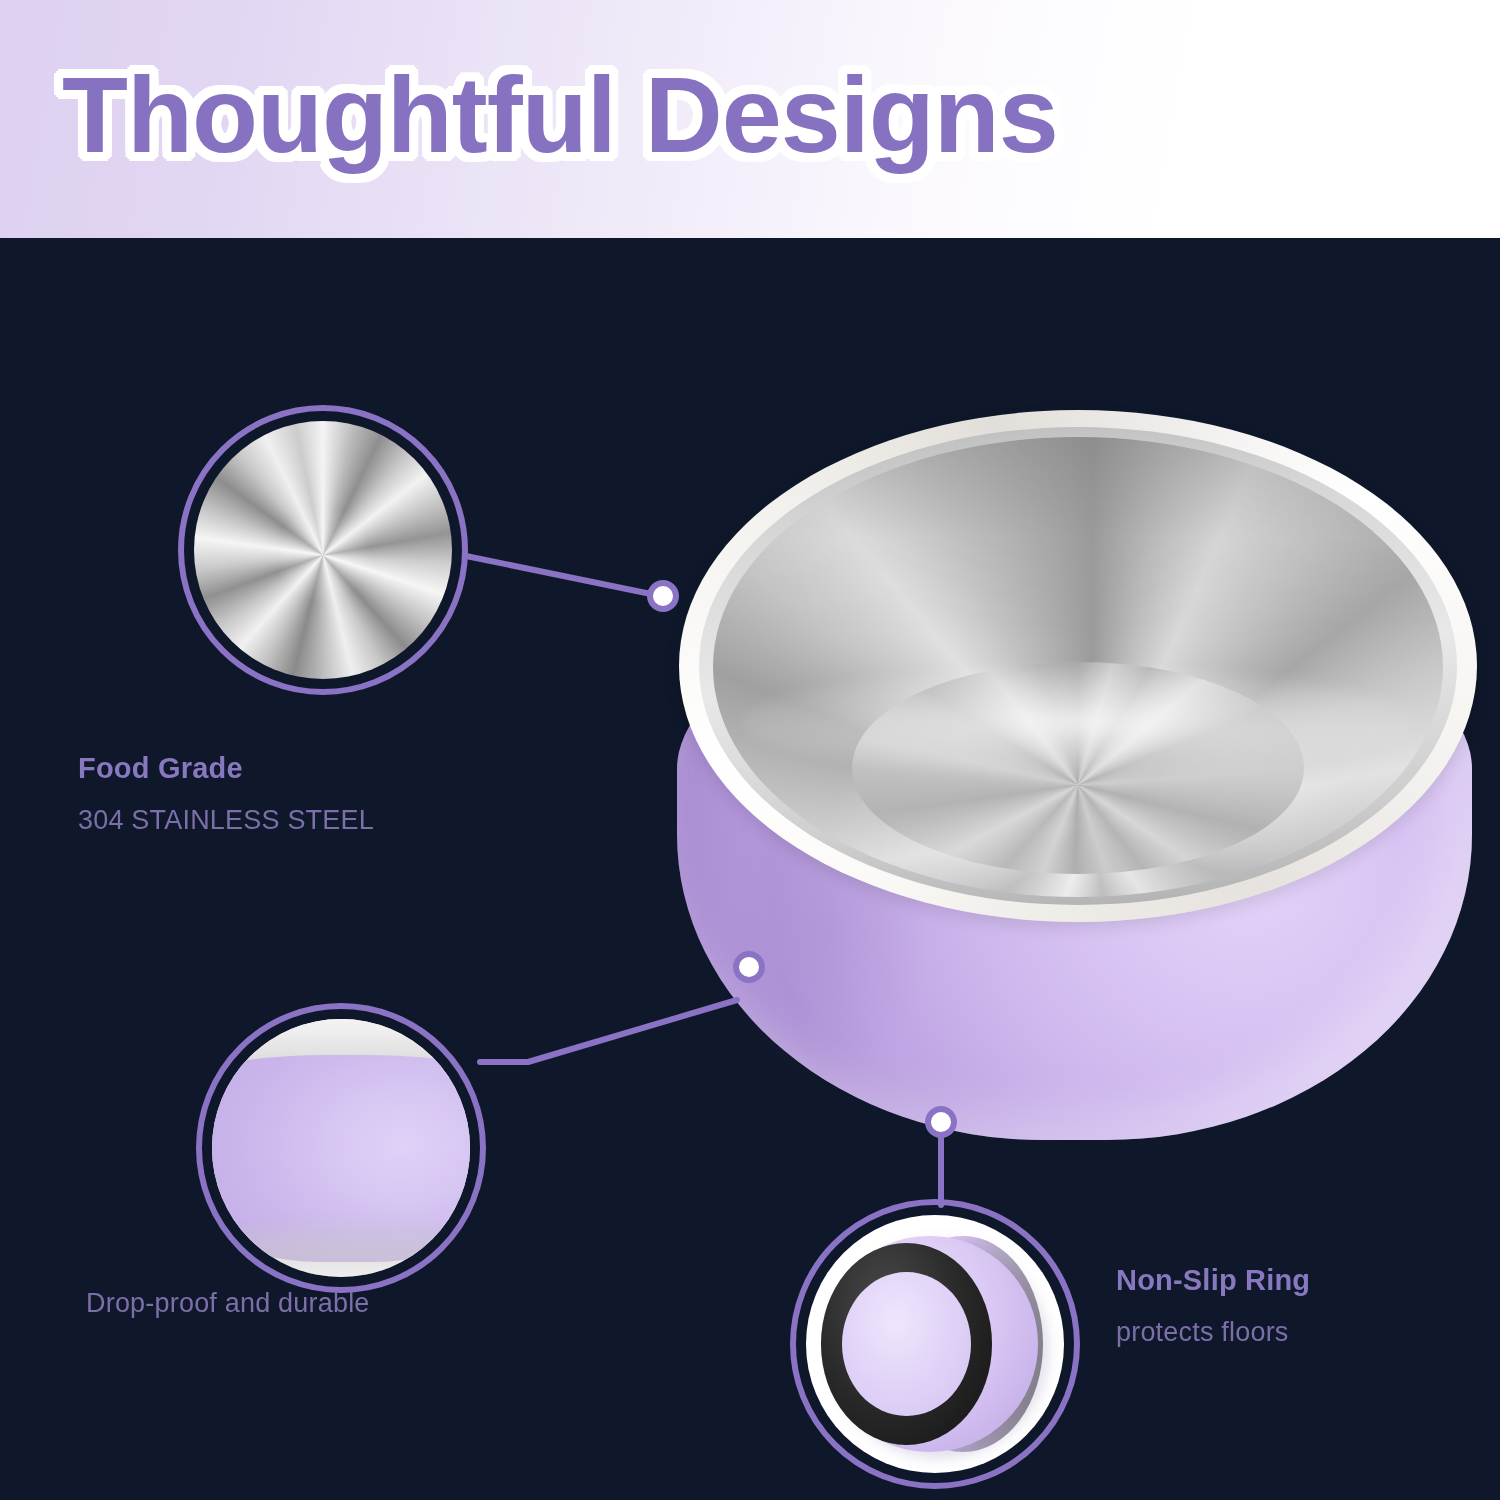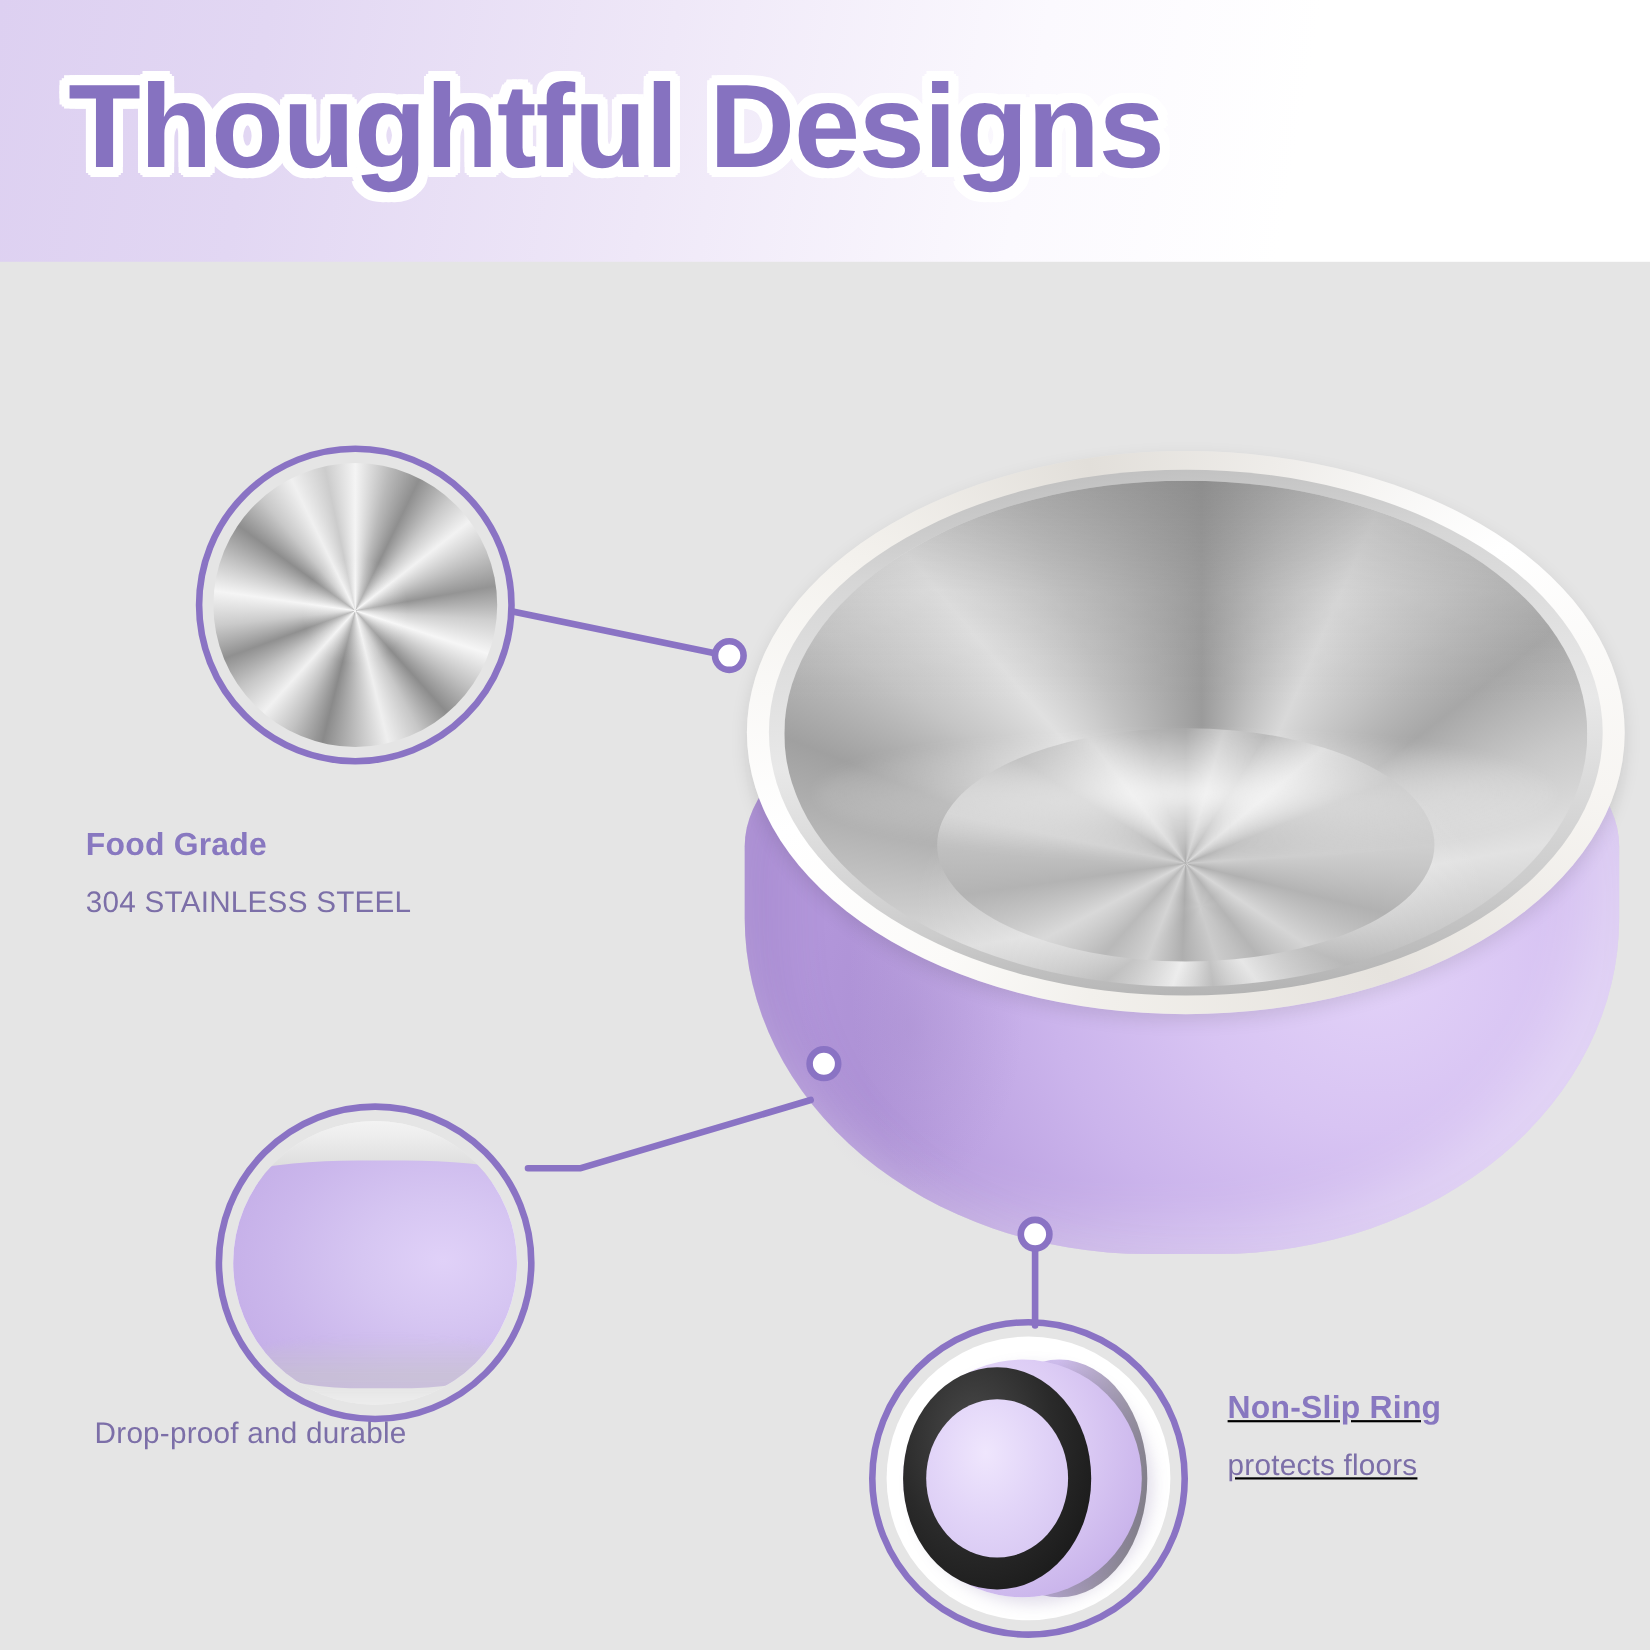--- a/index.html
+++ b/index.html
@@ -3,21 +3,21 @@
 <meta charset="utf-8">
 <style>
   html,body{margin:0;padding:0;}
   body{
     width:1500px;height:1500px;
     background:#ffffff;
     font-family:"Liberation Sans", sans-serif;
     overflow:hidden;
     position:relative;
   }
-  #stage{position:absolute;left:0;top:0;width:1500px;height:1500px;overflow:hidden;background:#e5e5e5;}
+  #stage{position:absolute;left:0;top:0;width:1500px;height:1500px;overflow:hidden;background:#0f172a;}
 
   
   .banner{
     position:absolute;left:0;top:0;width:1500px;height:238px;
     background:linear-gradient(100deg,#ddd0f1 0%,#e2d7f3 16%,#efe8f8 40%,#fbf9fe 62%,#ffffff 78%,#ffffff 100%);
   }
   .banner-title{
     position:absolute;left:62px;top:52px;
     font-size:108px;
     font-weight:bold;
@@ -198,21 +198,21 @@
   .label-block{position:absolute;}
   .label-title{
     font-size:29px;font-weight:bold;color:#8878c0;letter-spacing:.2px;
     margin:0 0 16px 0;white-space:nowrap;
   }
   .label-desc{
     font-size:27px;color:#7c6fa8;letter-spacing:.2px;line-height:1.42;margin:0;
   }
   #label-food{left:78px;top:752px;}
   #label-shell{left:86px;top:1284px;}
-  #label-nonslip{left:1116px;top:1264px;width:370px;text-decoration:underline;}
+  #label-nonslip{left:1116px;top:1264px;width:370px;}
 </style>
 </head>
 <body>
 
 <div id="stage">
 
   <div class="banner">
     <div class="banner-title">Thoughtful Designs</div>
   </div>
 

